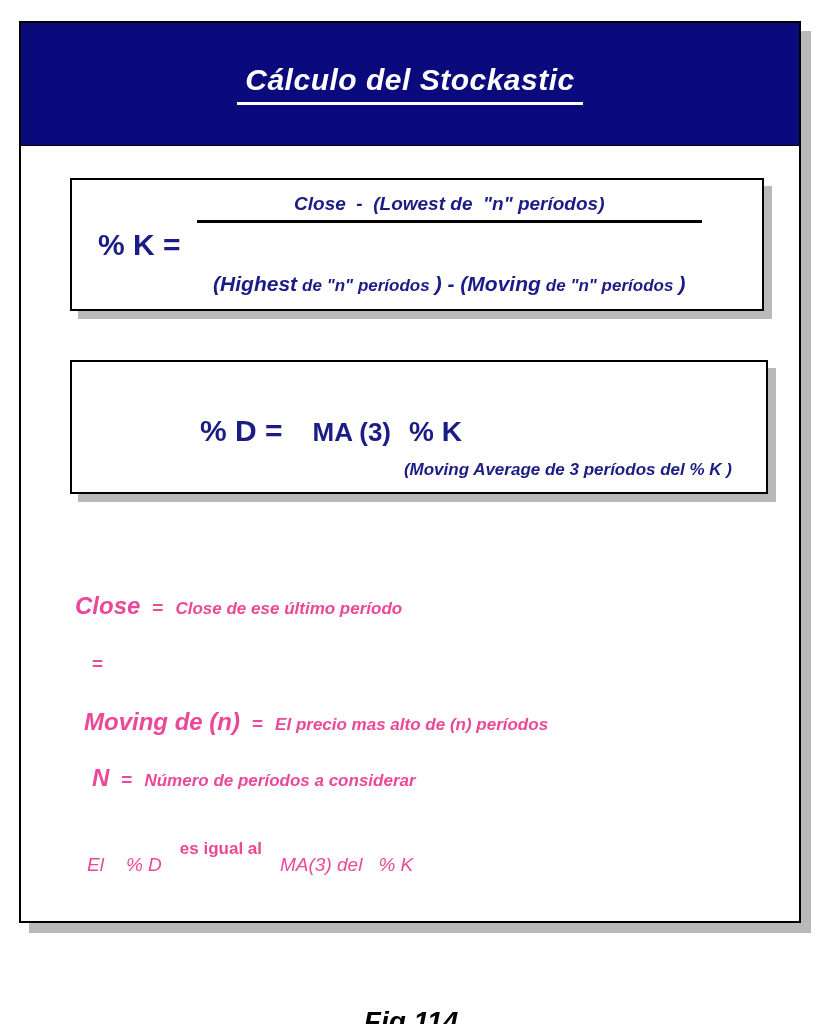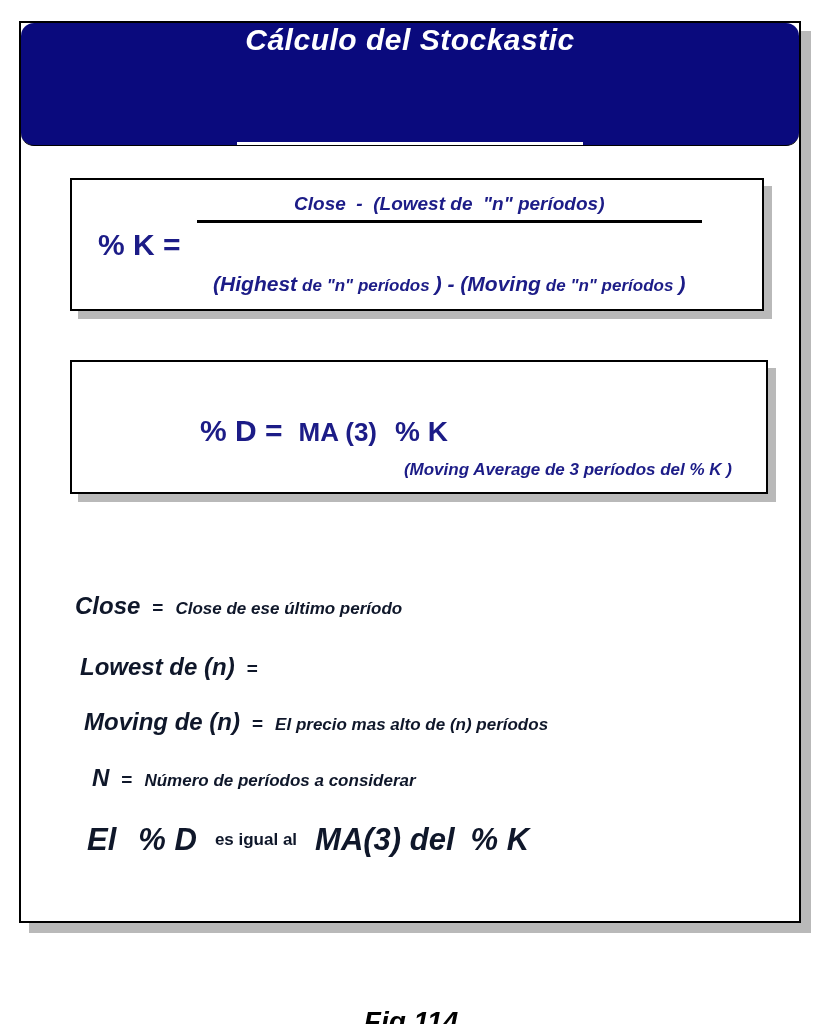--- a/index.html
+++ b/index.html
@@ -31,22 +31,22 @@
   
   .header-band {
     position: absolute;
     left: 0;
     top: 0;
     width: 100%;
     height: 122px;
     background: #0a0a7d;
     border-bottom: 1px solid #000000;
     display: flex;
+    align-items: center;
     justify-content: center;
-    border-radius: 13px;
   }
   .page-title {
     color: #ffffff;
     font-size: 30px;
     font-weight: bold;
     font-style: italic;
     letter-spacing: 0.5px;
     border-bottom: 3px solid #ffffff;
     padding: 0 8px 5px 8px;
   }
@@ -111,37 +111,37 @@
 
   .d-line {
     position: absolute;
     left: 128px;
     top: 52px;
     display: flex;
     align-items: baseline;
     font-weight: bold;
   }
   .d-lhs { font-size: 30px; white-space: pre; }
-  .d-ma  { font-size: 26px; margin-left: 16px; white-space: pre; }
+  .d-ma  { font-size: 26px; margin-left: 30px; white-space: pre; }
   .d-k   { font-size: 28px; margin-left: 18px; white-space: pre; }
   .d-note {
     position: absolute;
     right: 34px;
     bottom: 12px;
     font-size: 17px;
     font-weight: bold;
     font-style: italic;
   }
 
   
   .def-line {
     position: absolute;
     display: flex;
     align-items: baseline;
-    color: #0f172a;
+    color: #ec4899;
   }
   .def-term {
     font-size: 24px;
     font-weight: bold;
     font-style: italic;
     white-space: pre;
   }
   .def-eq {
     font-size: 19px;
     font-weight: bold;
@@ -153,24 +153,25 @@
     font-style: italic;
     white-space: pre;
   }
   .def-close   { left: 54px; top: 569px; }
   .def-lowest  { left: 59px; top: 630px; }
   .def-highest { left: 63px; top: 685px; }
   .def-n       { left: 71px; top: 741px; }
   .def-concl   { left: 66px; top: 799px; }
 
   .c-big {
-    font-size: 31px;
-    font-weight: bold;
-    font-style: italic;
-    white-space: pre;
+    font-size: 19px;
+    font-weight: normal;
+    font-style: italic;
+    white-space: pre;
+    margin-top: 32px;
   }
   .c-small {
     font-size: 17px;
     font-weight: bold;
     margin: 0 18px;
     align-self: center;
   }
   .c-gap { margin-left: 22px; }
   .c-gap2 { margin-left: 16px; }
 
@@ -221,21 +222,20 @@
     <div class="d-note navy">(Moving Average de 3 períodos del % K )</div>
   </div>
 
   <div class="def-line def-close">
     <span class="def-term">Close</span>
     <span class="def-eq">=</span>
     <span class="def-desc">Close de ese último período</span>
   </div>
 
   <div class="def-line def-lowest">
-    <span class="def-term">Lowest de (n)</span>
     <span class="def-eq">=</span>
   </div>
 
   <div class="def-line def-highest">
     <span class="def-term">Moving de (n)</span>
     <span class="def-eq">=</span>
     <span class="def-desc">El precio mas alto de (n) períodos</span>
   </div>
 
   <div class="def-line def-n">

